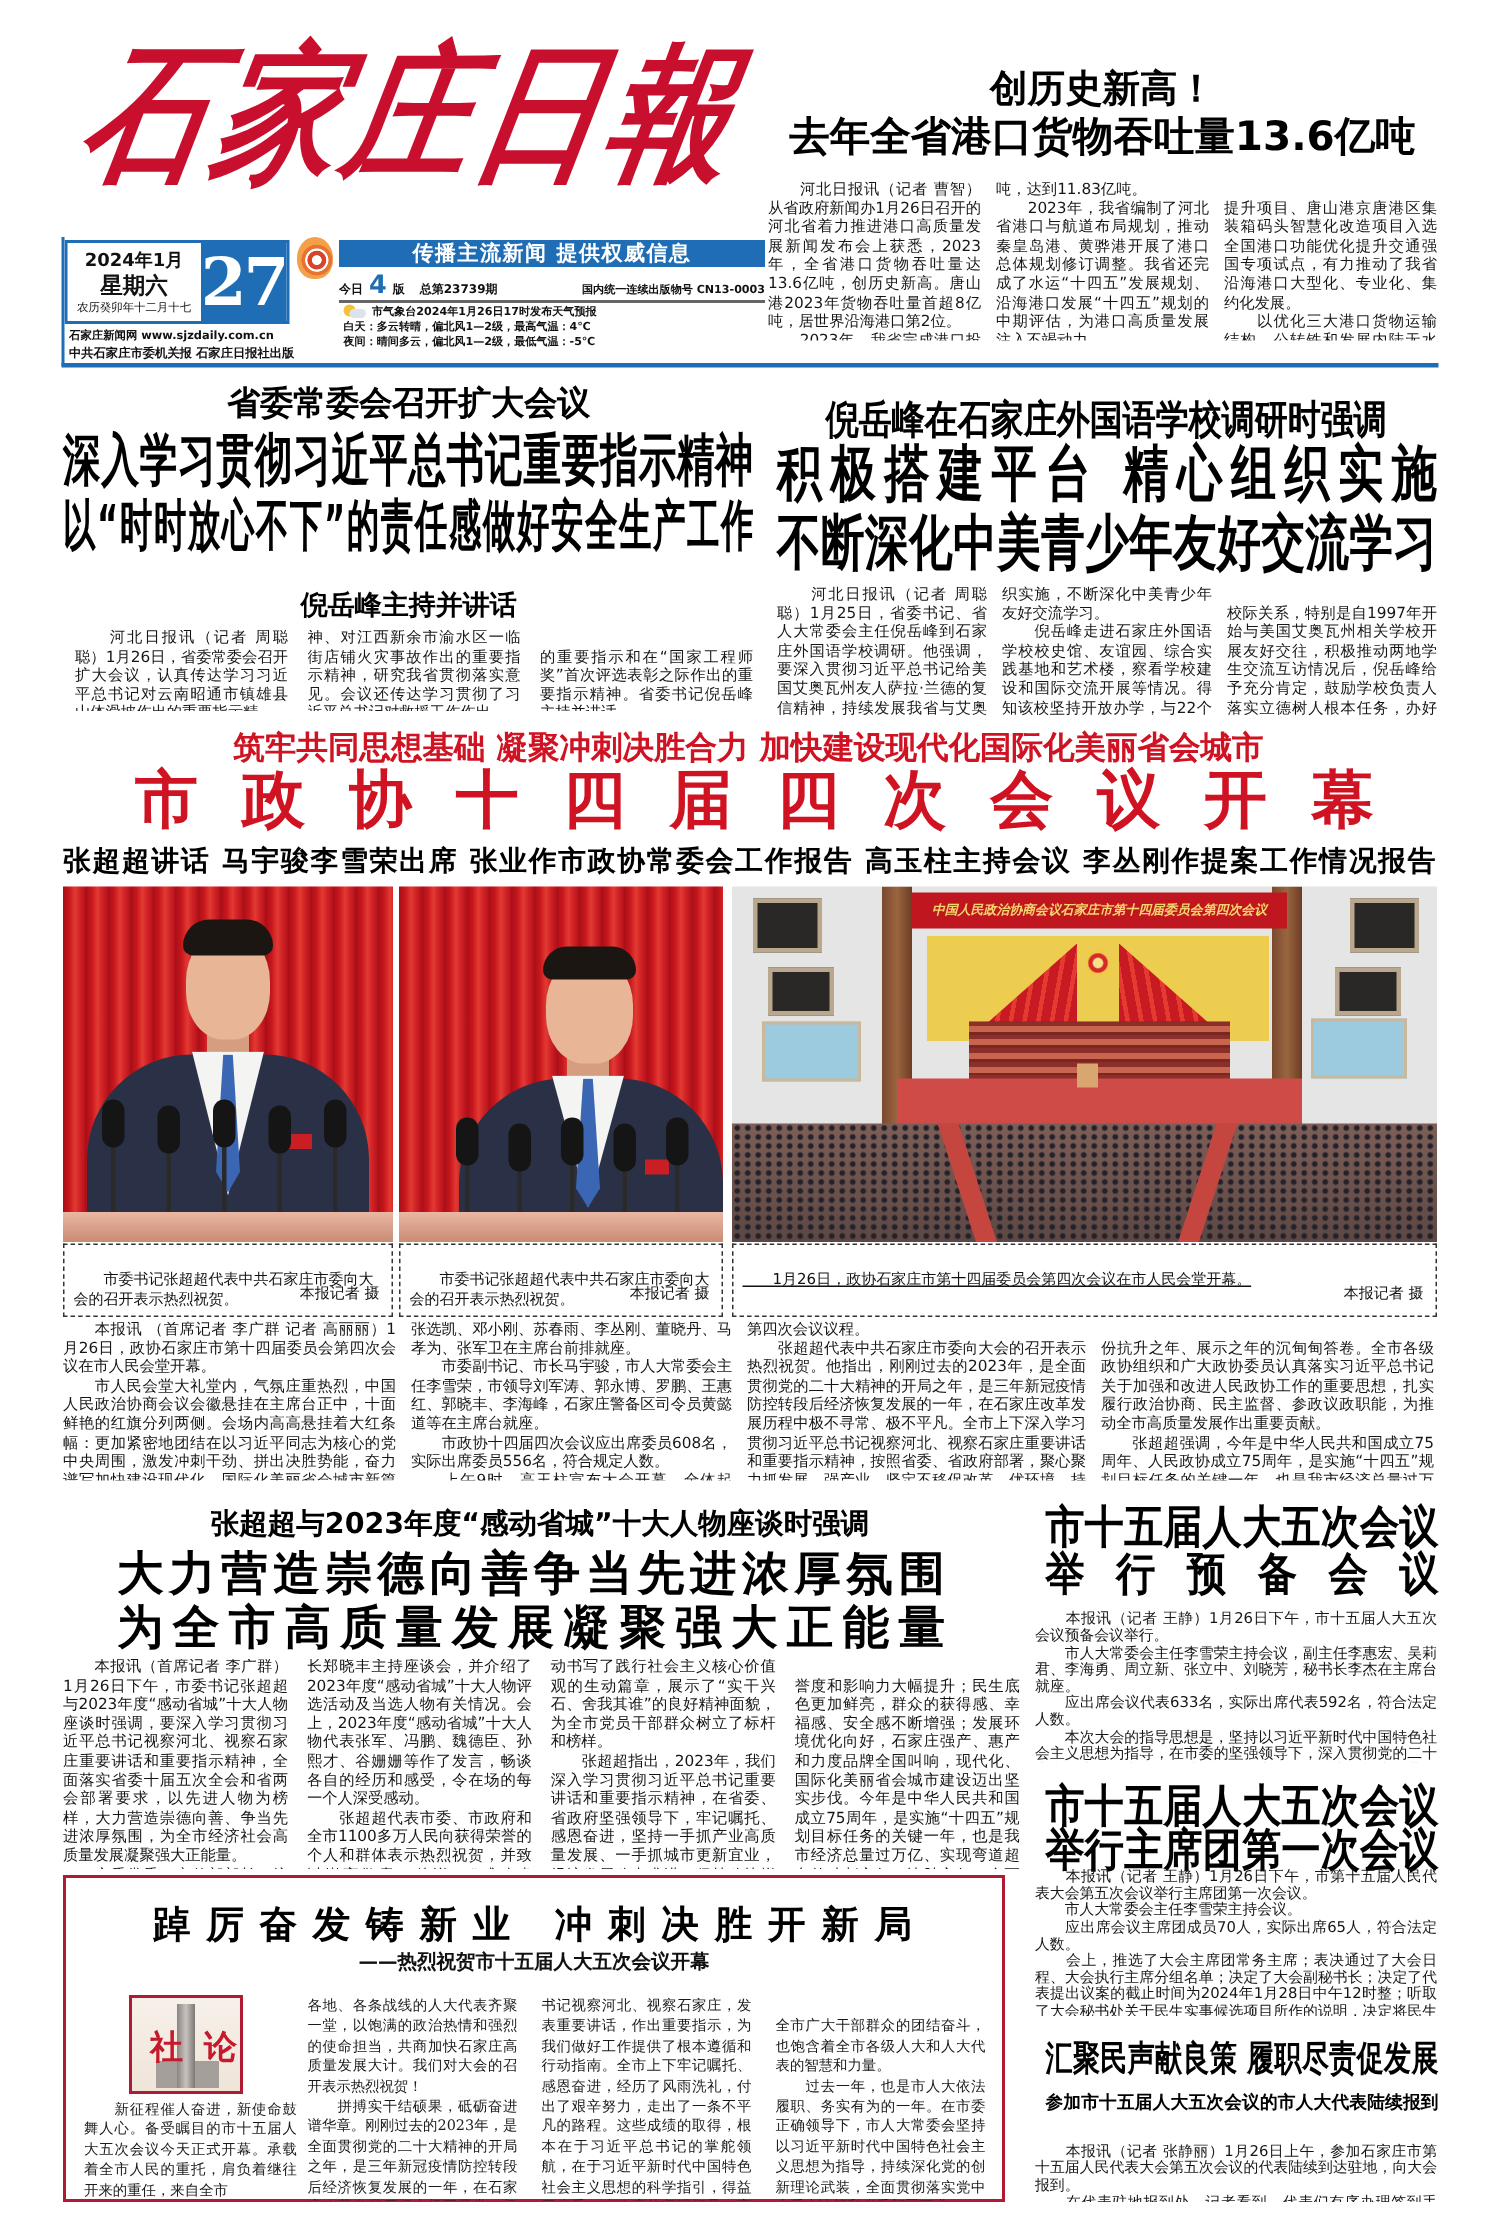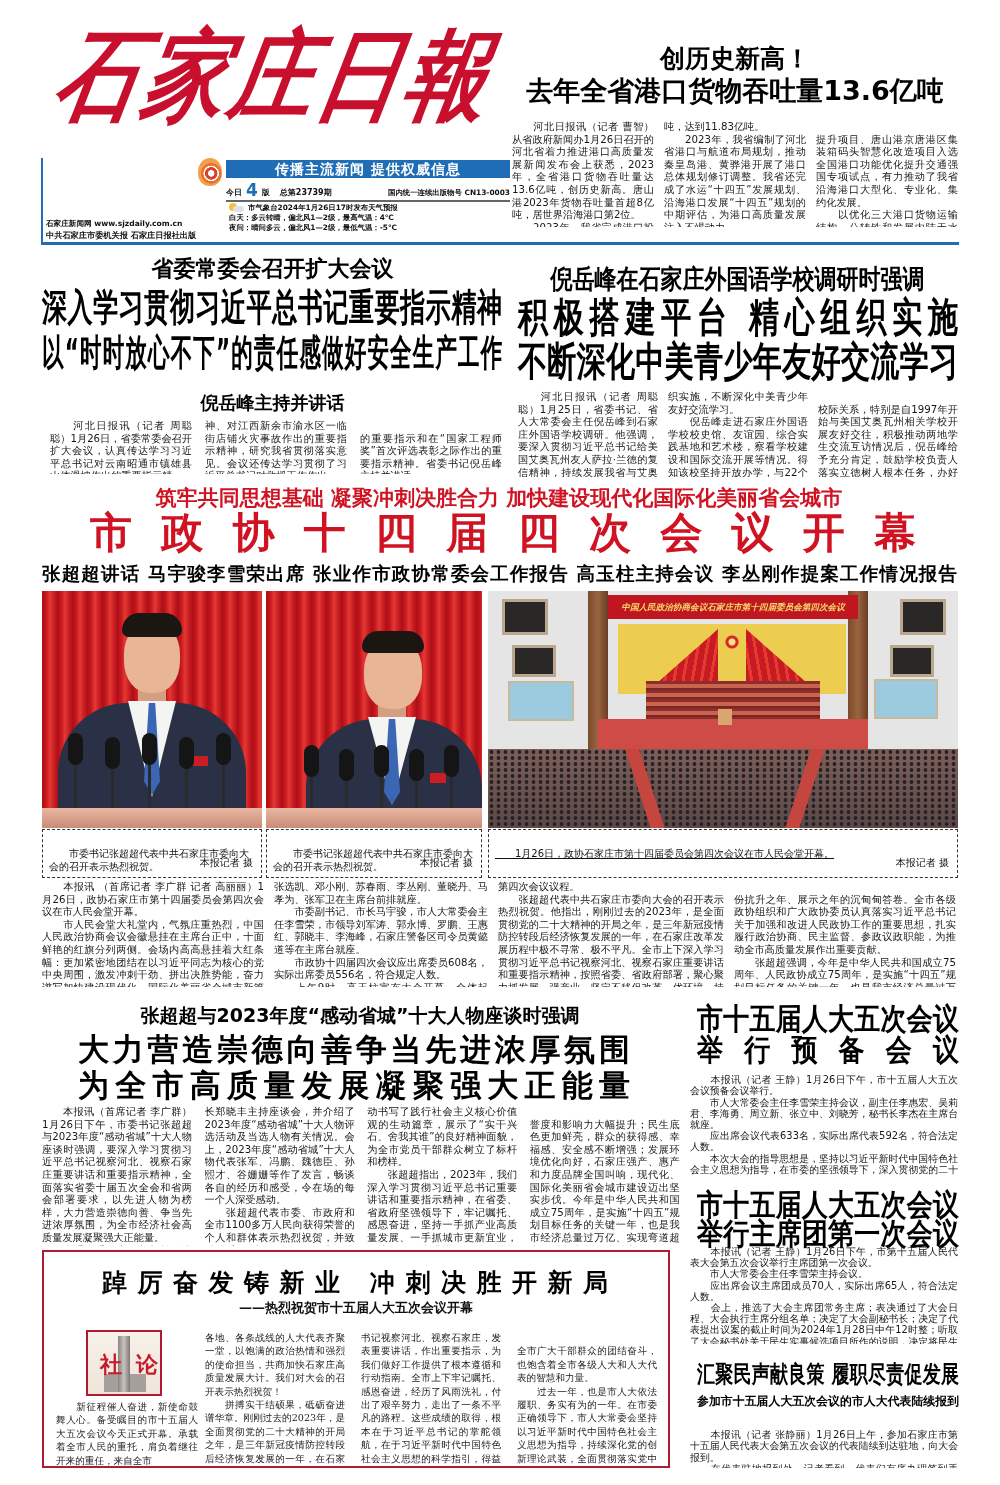--- a/index.html
+++ b/index.html
@@ -100,20 +100,28 @@
 　　2023年，我省编制了河北省港口与航道布局规划，推动秦皇岛港、黄骅港开展了港口总体规划修订调整。我省还完成了水运“十四五”发展规划、沿海港口发展“十四五”规划的中期评估，为港口高质量发展注入不竭动力。
 　　争试点、促发展。2023年，唐山港曹妃甸港区大宗散货码头功能优化</div>
     <div class="col body">
       <span>提升项目、唐山港京唐港区集装箱码头智慧化改造项目入选全国港口功能优化提升交通强国专项试点，有力推动了我省沿海港口大型化、专业化、集约化发展。
 　　以优化三大港口货物运输结构、公转铁和发展内陆无水港一体化推进为重点，2023年，我省着力优化港口集疏运体系，保持煤炭100%铁路、水路集港。</span>
       
     </div>
   </div>
 
   <div class="a info-vline"></div>
+  <div class="a datebox">
+    <div class="dleft">
+      <div class="ym">2024年1月</div>
+      <div class="wd">星期六</div>
+      <div class="lunar">农历癸卯年十二月十七</div>
+    </div>
+    <div class="day">27</div>
+  </div>
   <div class="a website">石家庄新闻网 www.sjzdaily.com.cn</div>
   <div class="a publisher">中共石家庄市委机关报 石家庄日报社出版</div>
   <div class="a logo"></div>
   <div class="a slogan">传播主流新闻 提供权威信息</div>
   <div class="a edition">
     <span>今日</span>
     <span class="pnum">4</span>
     <span>版</span>
     <span class="total">总第23739期</span>
     <span class="issn">国内统一连续出版物号 CN13-0003</span>

